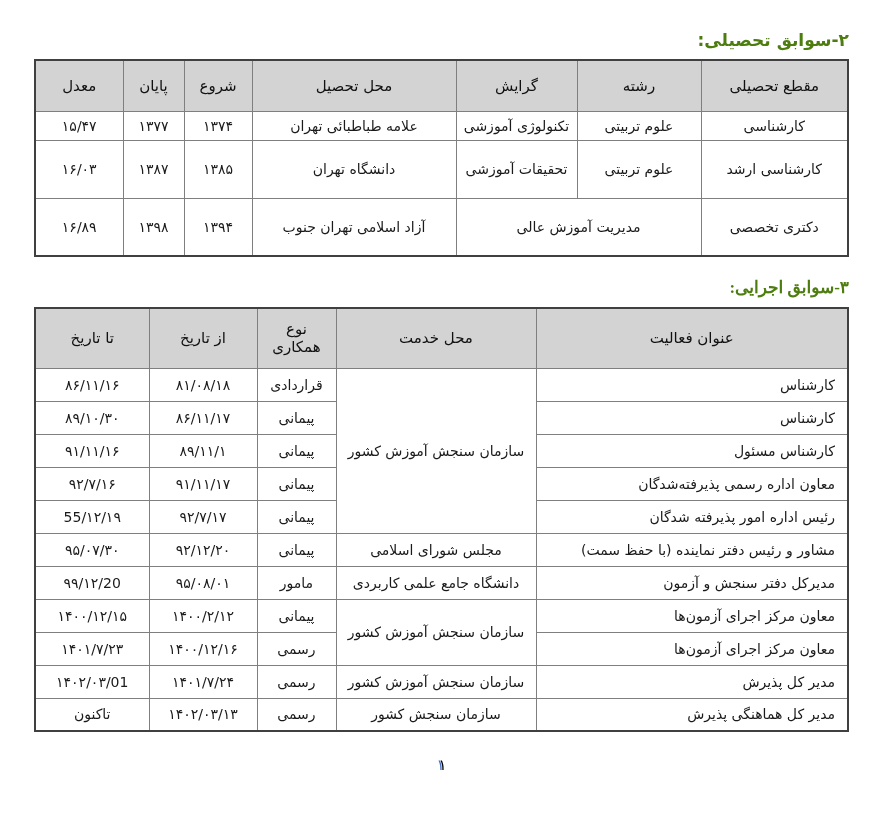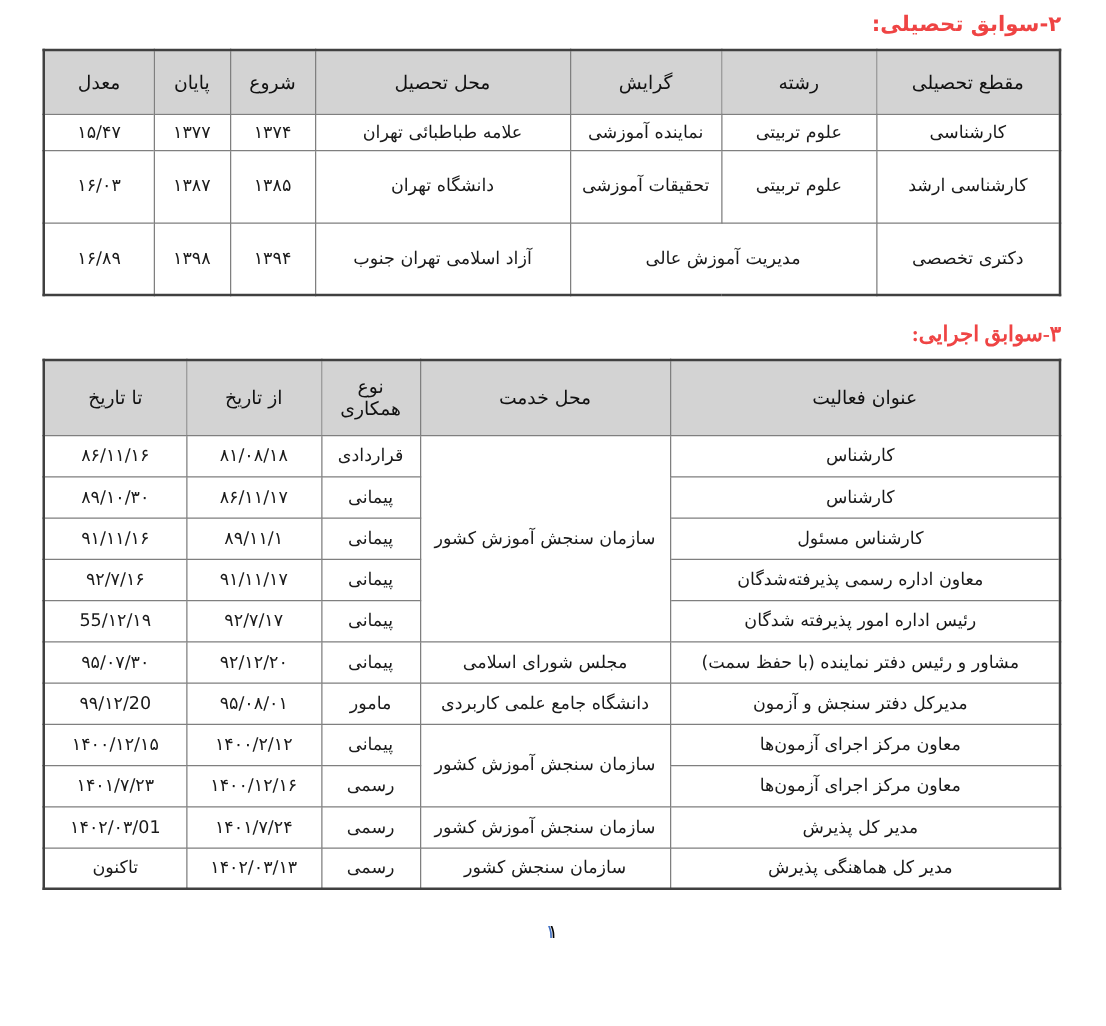--- a/index.html
+++ b/index.html
@@ -7,22 +7,22 @@
     width:885px;height:821px;
     font-family:"DejaVu Sans",sans-serif;
     direction:rtl;
     color:#000;
     overflow:hidden;
   }
   .doc{padding:10px 36px 0 36px;}
   .section-title{
     font-weight:bold;
     font-size:17px;
-    color:#ef4444;
-    margin:0 0 9px 0;
+    color:#4d7c0f;
+    margin:20px 0 9px 0;
     letter-spacing:0;
   }
   table{
     border-collapse:collapse;
     table-layout:fixed;
     width:813px;
     border:2px solid #404040;
   }
   th,td{
     border:1px solid #7f7f7f;
@@ -38,21 +38,21 @@
     font-weight:normal;
     font-size:15px;
     color:#111;
   }
   thead tr{border-bottom:1.5px solid #595959;}
   .h55{height:51px;}
   .h64{height:60px;}
   .r33{height:29px;}
   .r62{height:58px;}
   .r37{height:33px;}
-  td.activity{text-align:center;padding-right:12px;}
+  td.activity{text-align:right;padding-right:12px;}
   .sec2{margin-top:20px;font-family:Liberation Serif, serif;}
   .page-number{
     text-align:center;
     margin-top:24px;
     font-size:15px;
     color:#000;
     text-shadow:-2px 0 0 #4472c4;
   }
 </style>
 </head>
@@ -80,21 +80,21 @@
         <th>محل تحصیل</th>
         <th>شروع</th>
         <th>پایان</th>
         <th>معدل</th>
       </tr>
     </thead>
     <tbody>
       <tr class="r33">
         <td>کارشناسی</td>
         <td>علوم تربیتی</td>
-        <td>نماینده آموزشی</td>
+        <td>تکنولوژی آموزشی</td>
         <td>علامه طباطبائی تهران</td>
         <td>۱۳۷۴</td>
         <td>۱۳۷۷</td>
         <td>۱۵/۴۷</td>
       </tr>
       <tr class="r62">
         <td>کارشناسی ارشد</td>
         <td>علوم تربیتی</td>
         <td>تحقیقات آموزشی</td>
         <td>دانشگاه تهران</td>

